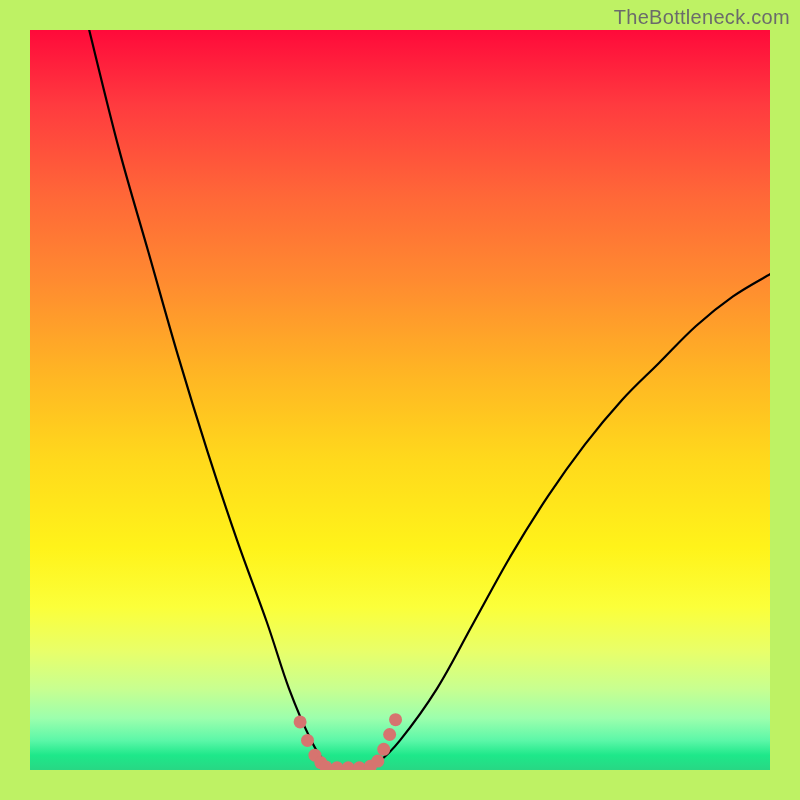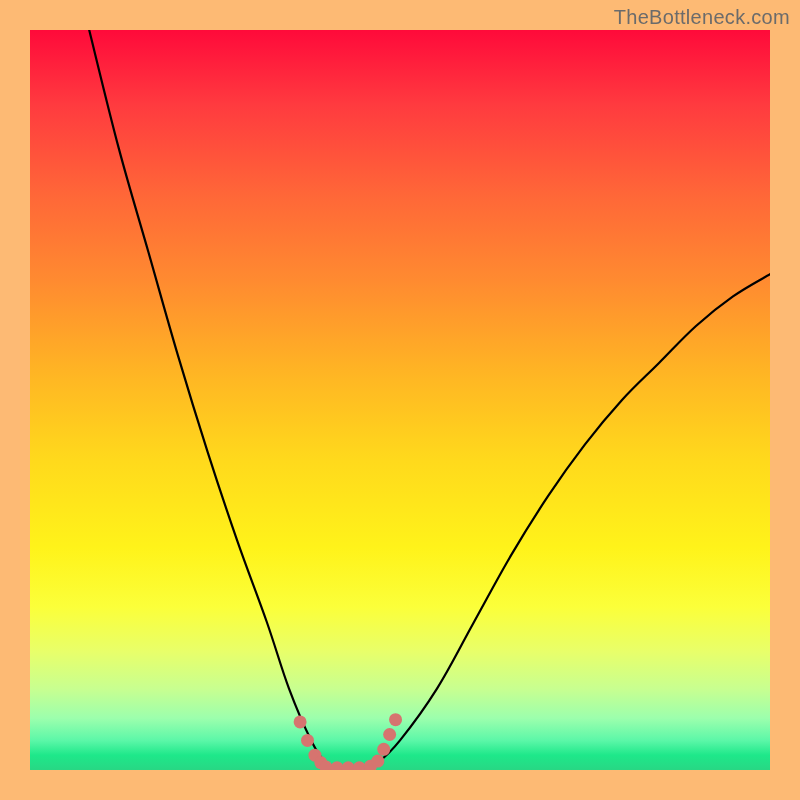--- a/index.html
+++ b/index.html
@@ -10,21 +10,21 @@
     background: #000;
     font-family: Arial, Helvetica, sans-serif;
     overflow: hidden;
   }
   .frame {
     position: absolute;
     left: 0;
     top: 0;
     width: 800px;
     height: 800px;
-    background: #fdba74;
+    background: #bef264;
   }
   .plot {
     position: absolute;
     left: 30px;
     top: 30px;
     width: 740px;
     height: 740px;
     overflow: hidden;
   }
   .gradient {

